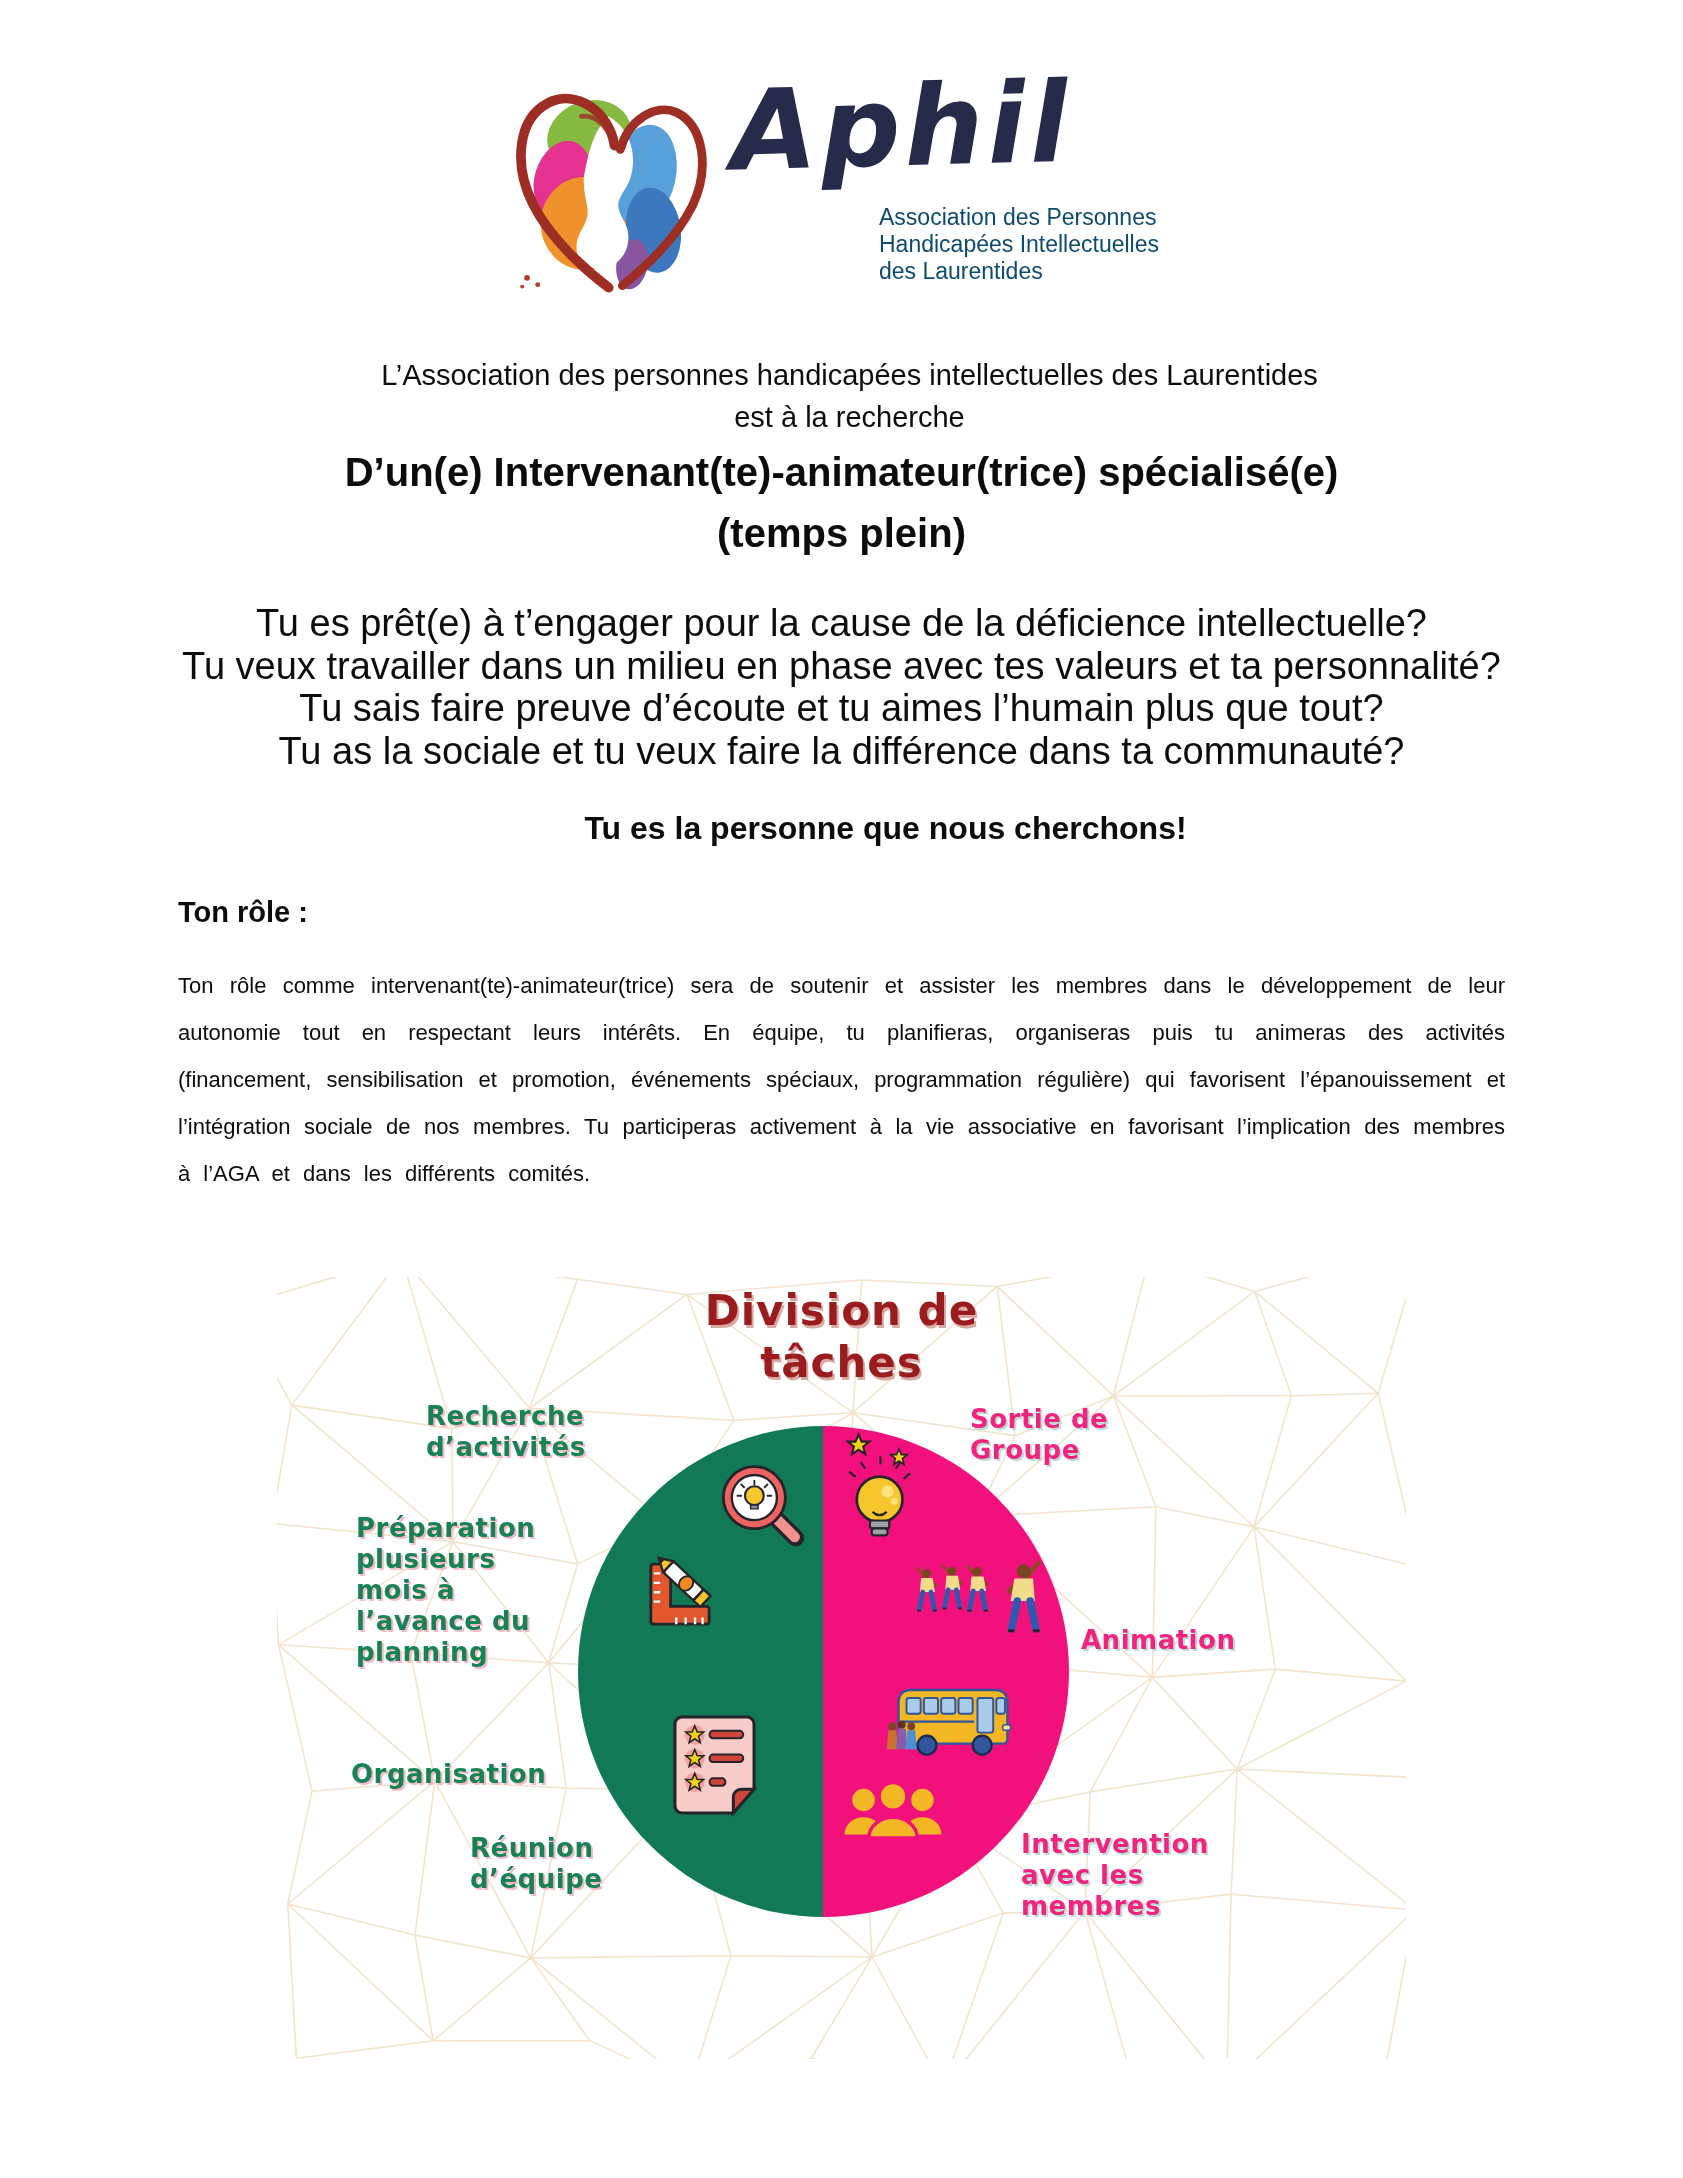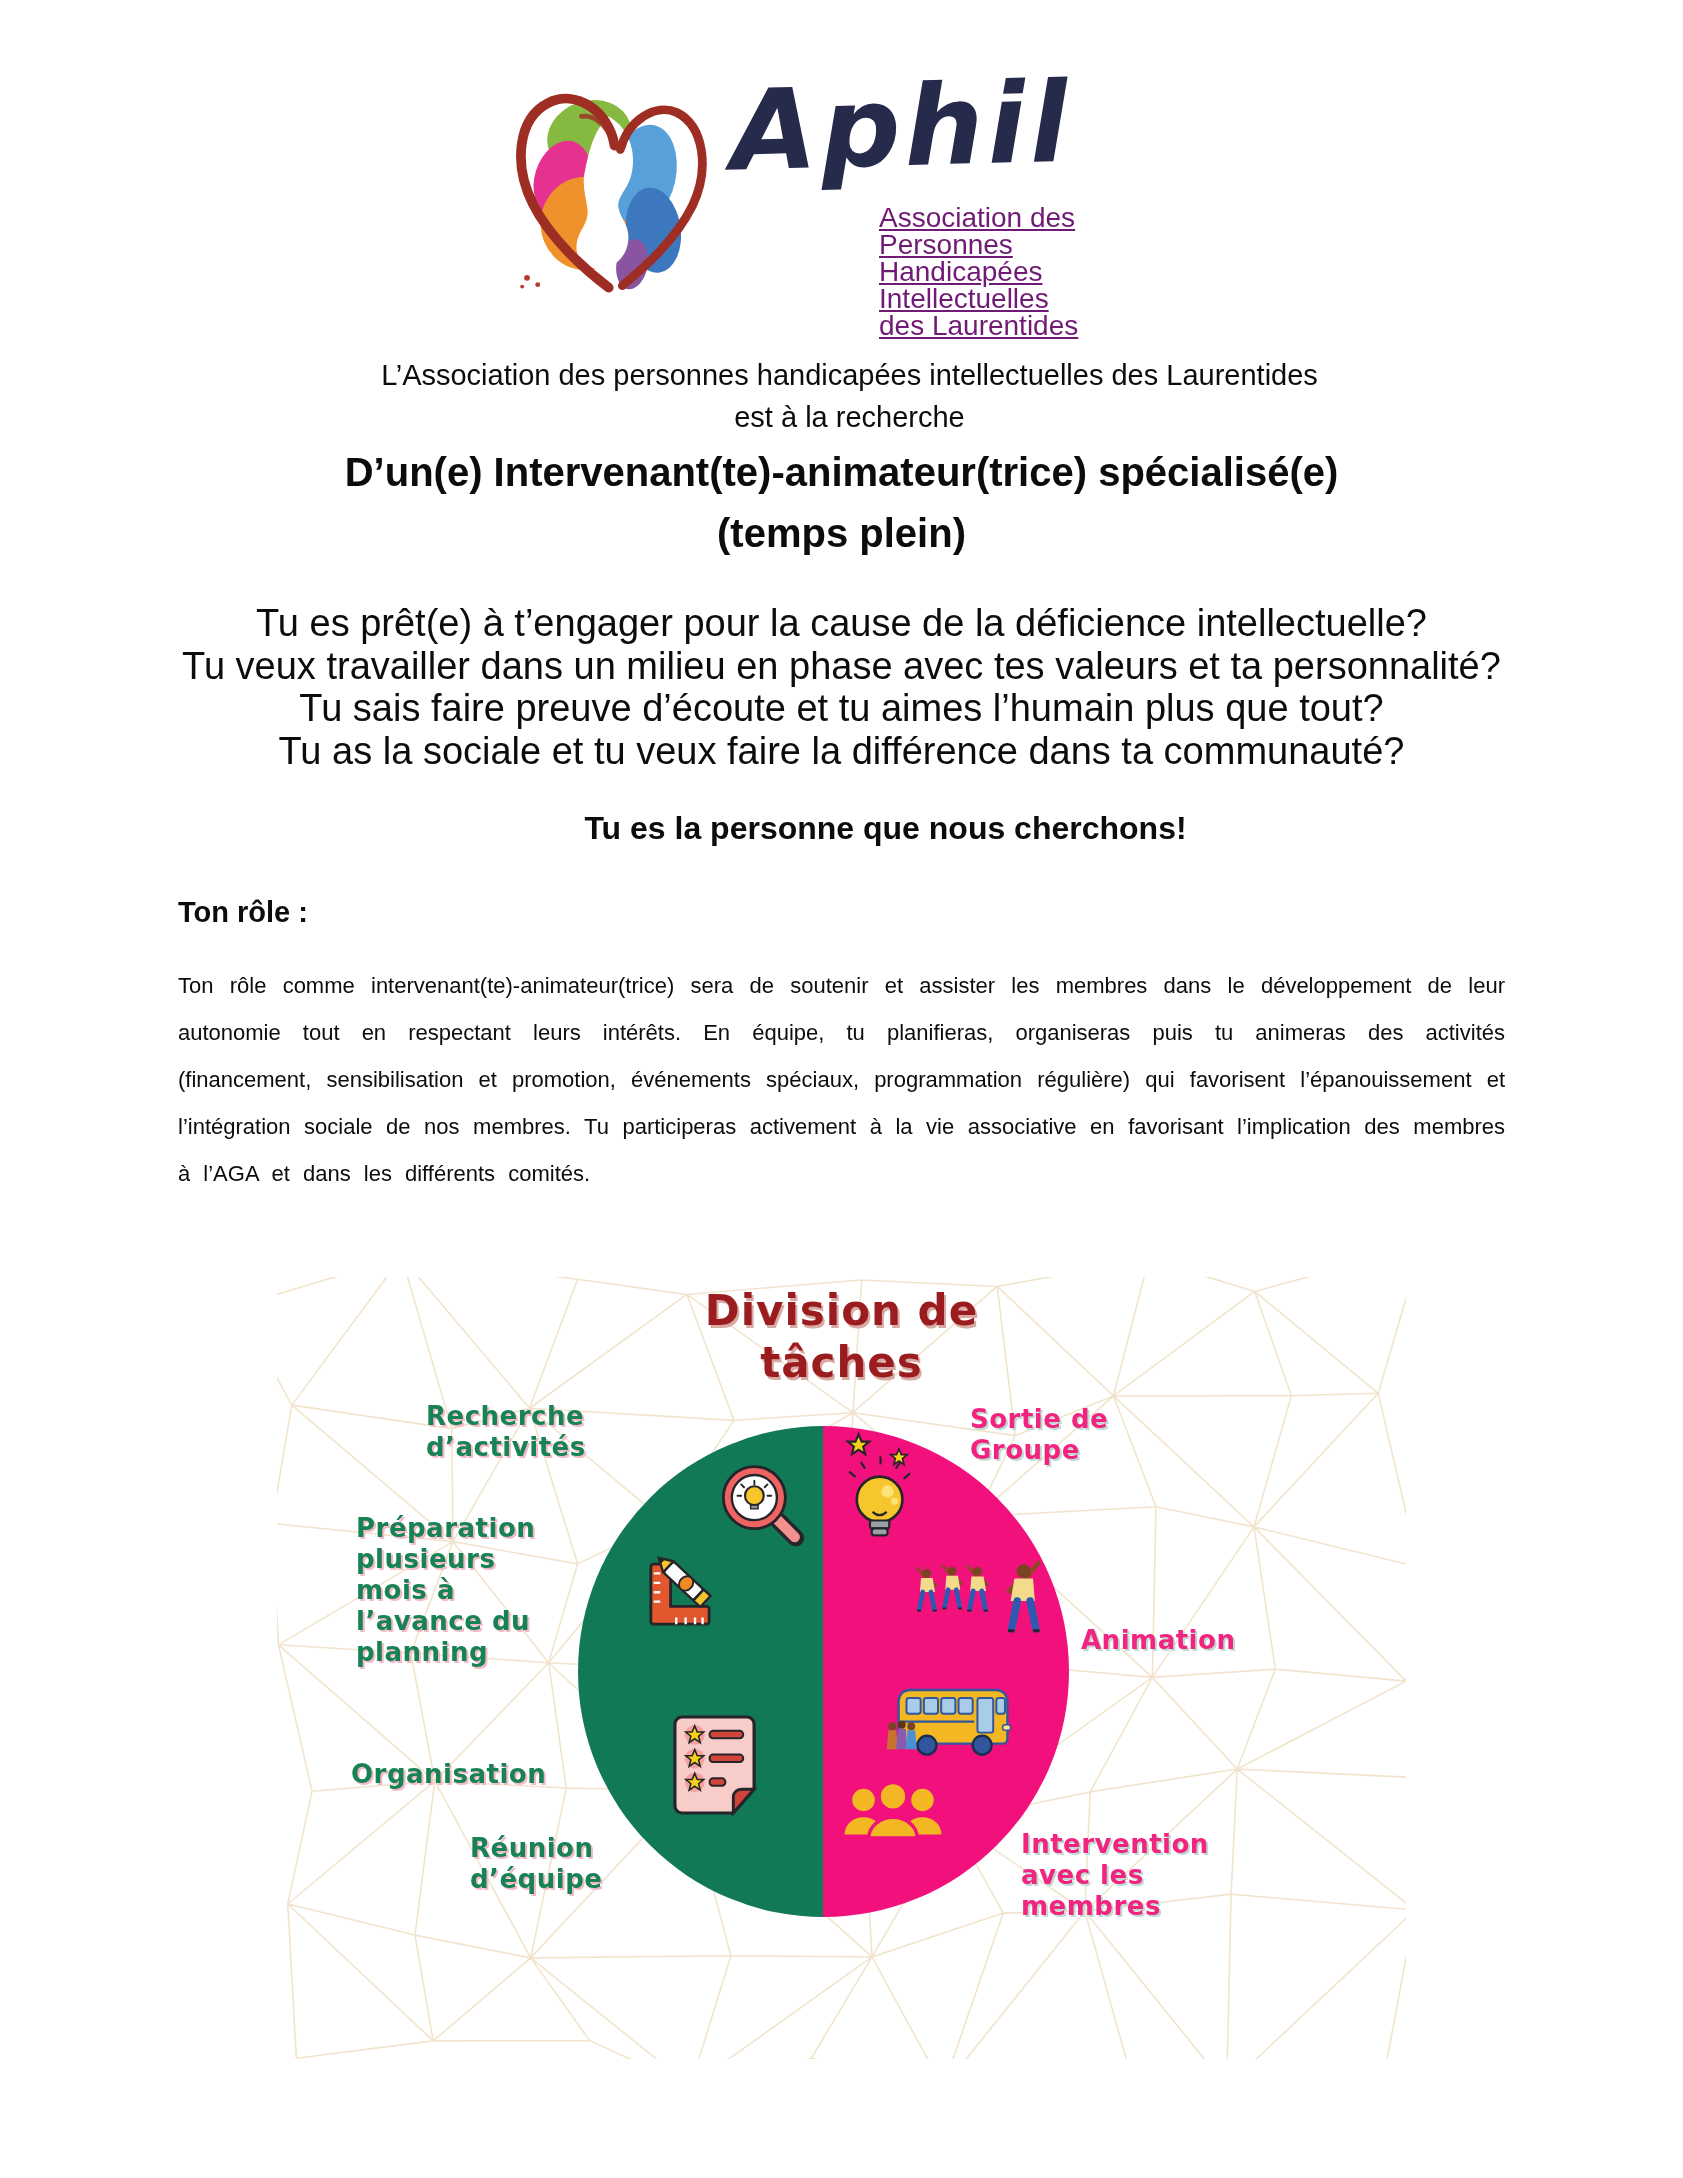--- a/index.html
+++ b/index.html
@@ -5,21 +5,21 @@
   html,body{margin:0;padding:0;background:#fff;}
   .page{position:relative;width:1683px;height:2178px;background:#fff;overflow:hidden;
         font-family:"Liberation Sans",sans-serif;color:#0c0c0c;}
   .abs{position:absolute;}
   .ctr{left:0;width:1683px;text-align:center;}
   .pl{white-space:pre-line;}
 
   
   .brand-name{font-family:"DejaVu Sans",sans-serif;font-size:111px;font-weight:600;
               font-style:italic;color:#272b4b;letter-spacing:4px;transform:rotate(-1.5deg);}
-  .brand-sub{font-size:28px;line-height:27px;color:#701a75;font-family:"Liberation Sans",sans-serif;text-decoration:underline;}
+  .brand-sub{font-size:23px;line-height:27px;color:#0c4a6e;font-family:"Liberation Sans",sans-serif;}
 
   
   .t-line{font-size:29px;line-height:42px;padding-left:8px;}
   .t-title{font-size:40px;line-height:61px;font-weight:bold;}
   .t-q{font-size:38px;line-height:43px;}
   .t-callout{font-size:32px;font-weight:bold;padding-left:44px;}
   .t-roleh{font-size:29px;font-weight:bold;}
   .t-par{font-size:22px;line-height:47px;text-align:justify;word-spacing:7px;}
 
   

